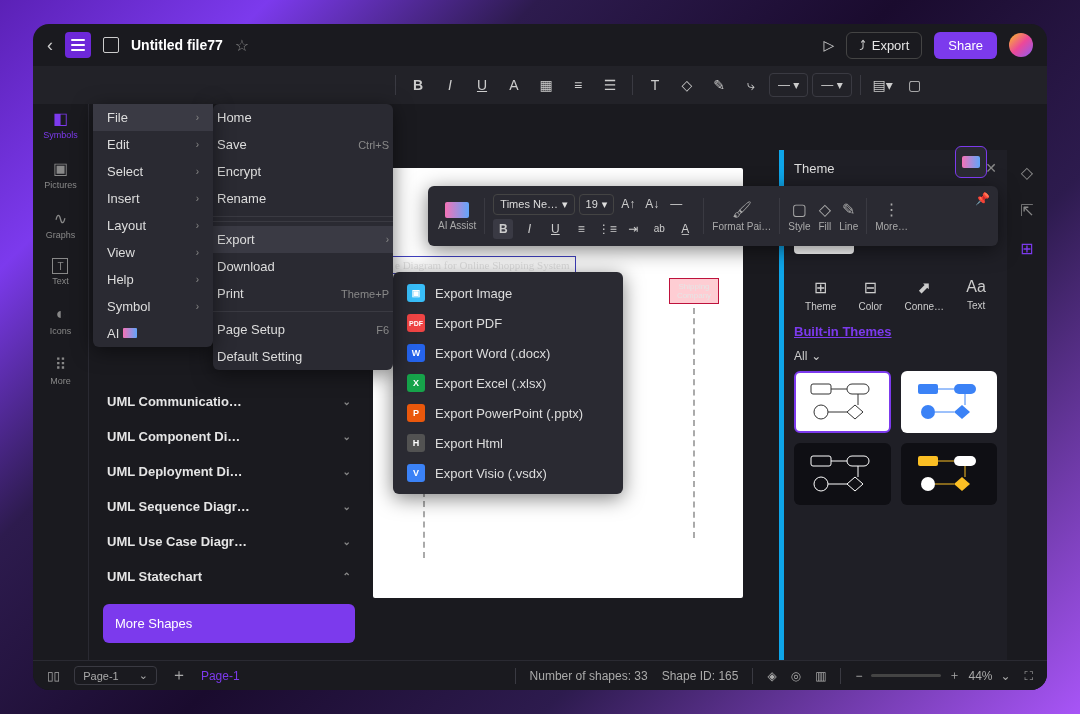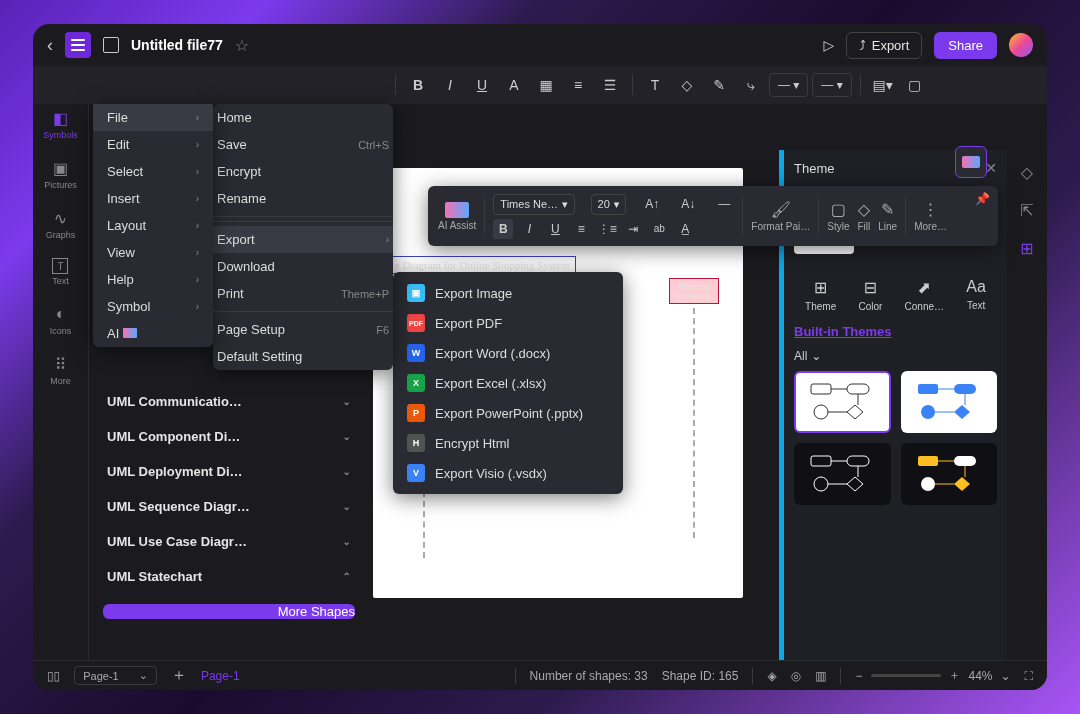--- a/index.html
+++ b/index.html
@@ -29,21 +29,21 @@
 
 
 .left-nav { position: absolute; left: 0; top: 80px; width: 56px; height: calc(100% - 110px); background: #1a1a1f; border-right: 1px solid #2a2a32; display: flex; flex-direction: column; align-items: center; padding-top: 4px; gap: 18px; }
 .left-nav-item { display: flex; flex-direction: column; align-items: center; gap: 2px; color: #888; font-size: 9px; cursor: pointer; }
 .left-nav-item.active { color: #7c3aed; }
 .left-nav-icon { width: 20px; height: 20px; display: flex; align-items: center; justify-content: center; font-size: 16px; }
 
 
 .shapes-panel { position: absolute; left: 56px; top: 360px; width: 280px; height: 280px; background: #1a1a1f; padding: 0 14px; color: #e5e5e5; }
 .shape-cat { display: flex; justify-content: space-between; align-items: center; padding: 10px 4px; font-size: 13px; font-weight: 600; cursor: pointer; }
-.more-shapes-btn { background: #7c3aed; color: #fff; text-align: right; padding: 0; border-radius: 6px; margin-top: 10px; font-size: 13px; cursor: pointer; }
+.more-shapes-btn { background: #7c3aed; color: #fff; text-align: left; padding: 12px; border-radius: 6px; margin-top: 10px; font-size: 13px; cursor: pointer; }
 
 
 .file-menu { position: absolute; left: 60px; top: 80px; width: 120px; background: #2a2a32; border-radius: 6px; box-shadow: 0 4px 20px rgba(0,0,0,0.5); z-index: 20; }
 .file-menu-item { padding: 6px 14px; font-size: 13px; color: #ddd; display: flex; justify-content: space-between; align-items: center; cursor: pointer; }
 .file-menu-item.highlighted { background: #3a3a44; }
 .chev { font-size: 10px; color: #888; }
 .file-menu-item .ai-icon { width: 14px; height: 10px; background: linear-gradient(90deg, #f472b6, #60a5fa); border-radius: 1px; display: inline-block; margin-left: 4px; }
 
 
 .sub-menu { position: absolute; left: 180px; top: 80px; width: 180px; background: #2a2a32; border-radius: 6px; box-shadow: 0 4px 20px rgba(0,0,0,0.5); z-index: 19; }
@@ -229,27 +229,27 @@
     </div>
 
   <div class="float-tb">
     <span class="pin-icon">📌</span>
     <div class="float-tb-col">
       <div class="float-tb-ai"></div>
       <span>AI Assist</span>
     </div>
     <div class="float-tb-sep"></div>
     <div style="display:flex;flex-direction:column;gap:4px">
-      <div style="display:flex;gap:16px">
+      <div style="display:flex;gap:4px">
         <div class="float-tb-select">
             <span>Times Ne…</span>
             <span>▾</span>
           </div>
         <div class="float-tb-select">
-            <span>20</span>
+            <span>19</span>
             <span>▾</span>
           </div>
         <div class="float-tb-icon">A↑</div>
         <div class="float-tb-icon">A↓</div>
         <div class="float-tb-icon">—</div>
       </div>
       <div class="float-tb-icons">
         <div class="float-tb-icon" style="background:#3a3a44;border-radius:3px;font-weight:bold">B</div>
         <div class="float-tb-icon" style="font-style:italic">I</div>
         <div class="float-tb-icon" style="text-decoration:underline">U</div>
@@ -376,21 +376,21 @@
     <div class="export-item">
         <div class="export-icon" style="background:#16a34a">X</div>
         <span>Export Excel (.xlsx)</span>
       </div>
     <div class="export-item">
         <div class="export-icon" style="background:#ea580c">P</div>
         <span>Export PowerPoint (.pptx)</span>
       </div>
     <div class="export-item">
         <div class="export-icon" style="background:#525252">H</div>
-        <span>Encrypt Html</span>
+        <span>Export Html</span>
       </div>
     <div class="export-item">
         <div class="export-icon" style="background:#3b82f6">V</div>
         <span>Export Visio (.vsdx)</span>
       </div>
   </div>
 
   <div class="right-panel">
     <div class="rp-header">
       <span>Theme</span>

